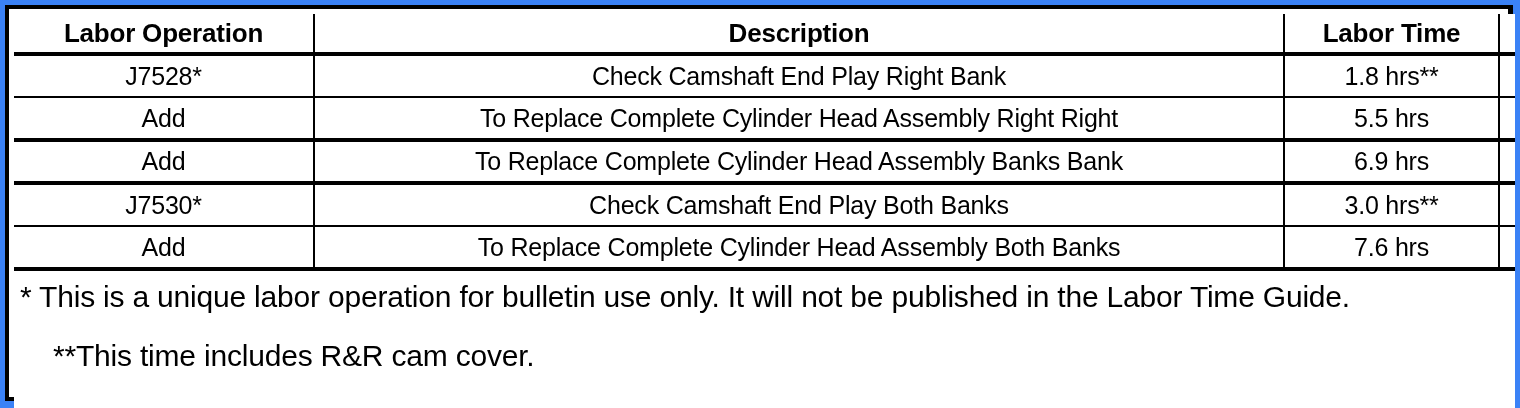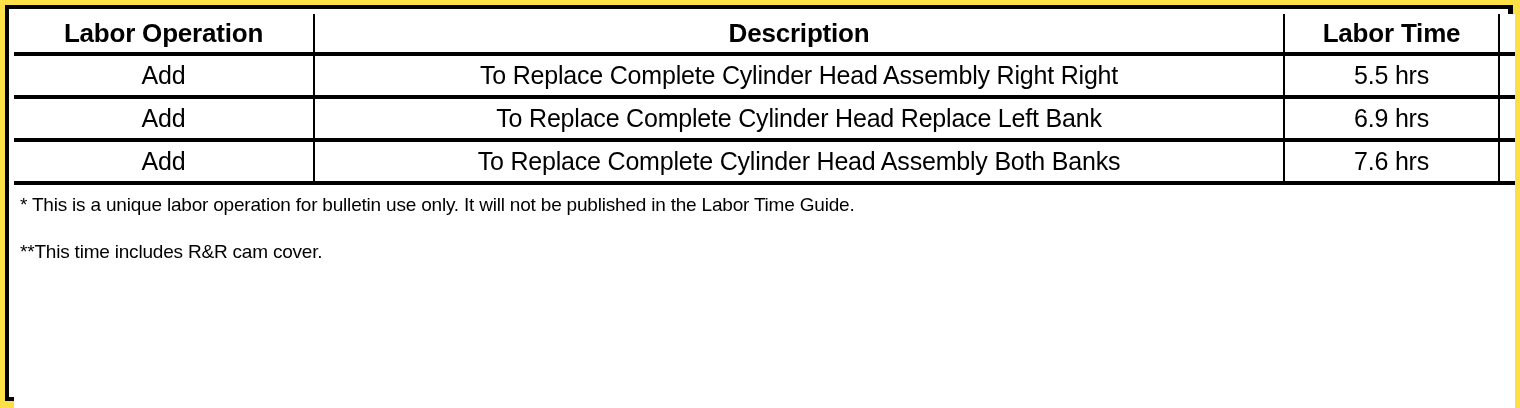--- a/index.html
+++ b/index.html
@@ -11,21 +11,21 @@
   body {
     font-family: "Liberation Sans", sans-serif;
     color: #000000;
     -webkit-font-smoothing: none;
   }
 
   #page {
     position: relative;
     width: 1520px;
     height: 408px;
-    background: #fde047;
+    background: #3b82f6;
     overflow: hidden;
   }
 
   
   .outer-frame {
     position: absolute;
     left: 5px;
     top: 5px;
     width: 1508px;
     height: 396px;
@@ -90,26 +90,27 @@
   
   tr.footnote-row td {
     border-left: 0;
     border-right: 0;
     border-bottom: 0;
     text-align: left;
     vertical-align: top;
     padding: 10px 0 0 6px;
   }
   .footnote-line {
-    font-size: 19px;
+    font-size: 30px;
     line-height: 1.05;
     white-space: nowrap;
   }
   .footnote-line.second {
     margin-top: 27px;
+    margin-left: 33px;
   }
 </style>
 </head>
 <body>
 
 <div id="page">
   <div class="outer-frame">
 
     <table class="labor-table">
       <colgroup>
@@ -123,36 +124,48 @@
         <tr class="header-row">
           <th>Labor Operation</th>
           <th>Description</th>
           <th>Labor Time</th>
           <th></th>
         </tr>
       </thead>
 
       <tbody>
 
+        <tr class="data-row rule-thin">
+          <td>J7528*</td>
+          <td>Check Camshaft End Play Right Bank</td>
+          <td>1.8 hrs**</td>
+          <td></td>
+        </tr>
 
         <tr class="data-row rule-thick">
           <td>Add</td>
           <td>To Replace Complete Cylinder Head Assembly Right Right</td>
           <td>5.5 hrs</td>
           <td></td>
         </tr>
 
 
         <tr class="data-row rule-thick">
           <td>Add</td>
-          <td>To Replace Complete Cylinder Head Replace Left Bank</td>
+          <td>To Replace Complete Cylinder Head Assembly Banks Bank</td>
           <td>6.9 hrs</td>
           <td></td>
         </tr>
 
+        <tr class="data-row rule-thin">
+          <td>J7530*</td>
+          <td>Check Camshaft End Play Both Banks</td>
+          <td>3.0 hrs**</td>
+          <td></td>
+        </tr>
 
         <tr class="data-row rule-thick">
           <td>Add</td>
           <td>To Replace Complete Cylinder Head Assembly Both Banks</td>
           <td>7.6 hrs</td>
           <td></td>
         </tr>
 
         <tr class="footnote-row">
           <td colspan="4">

